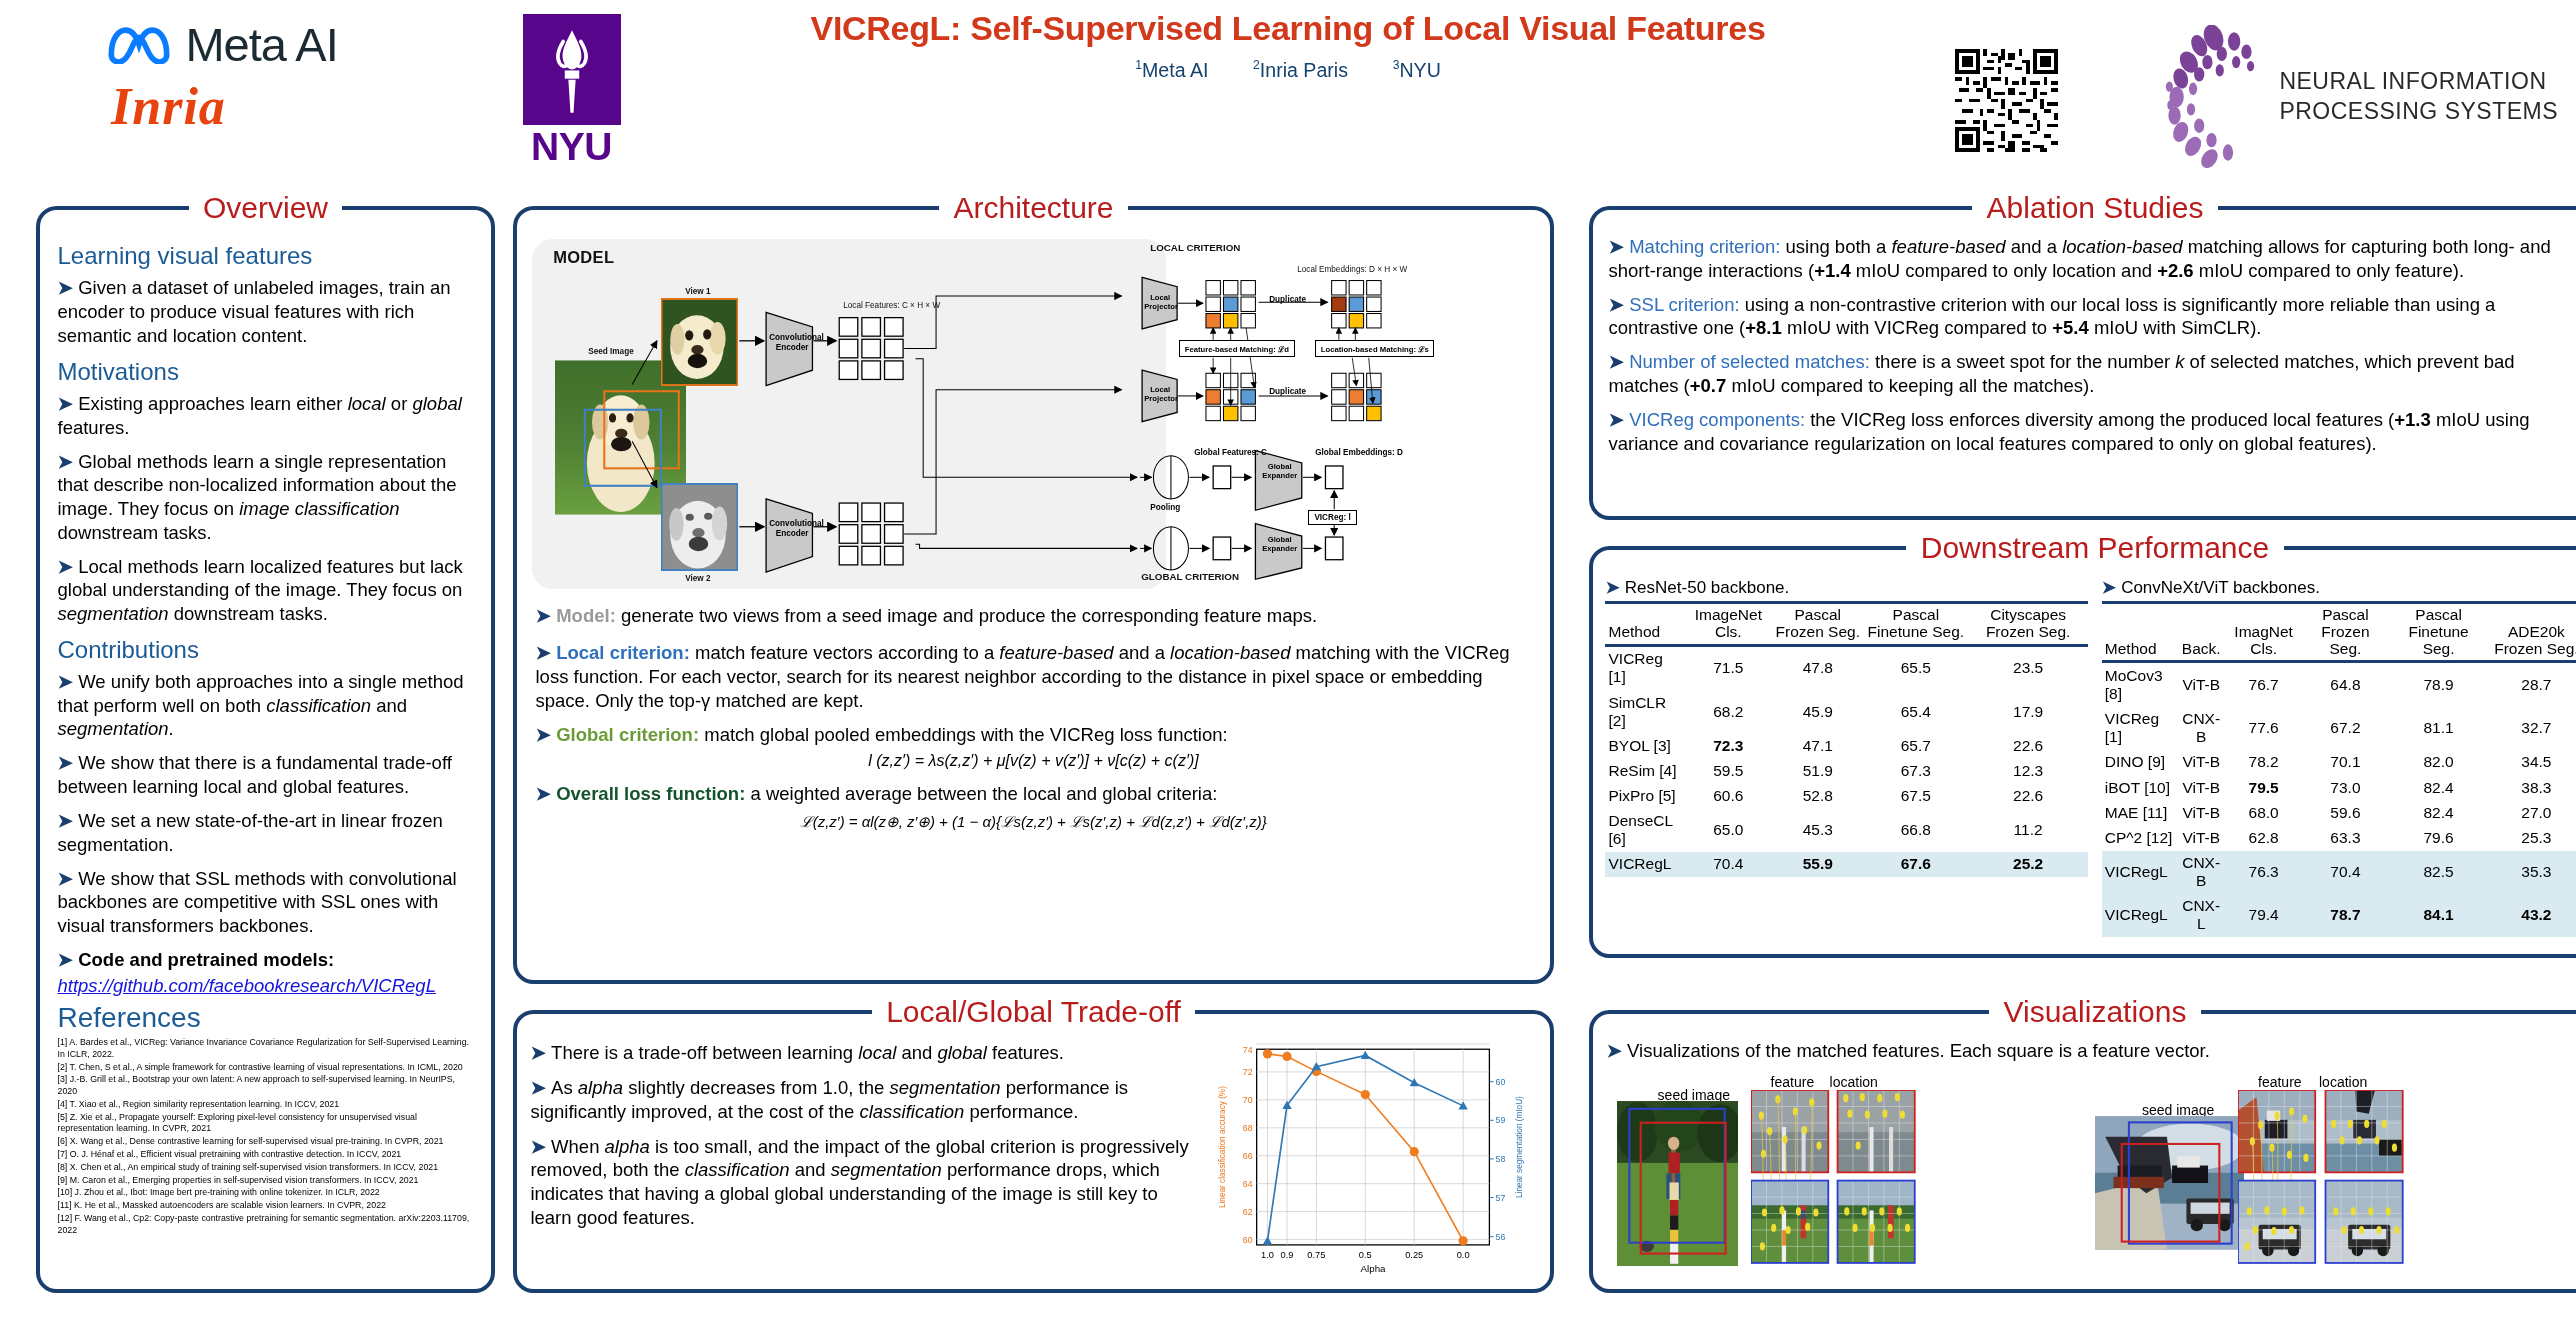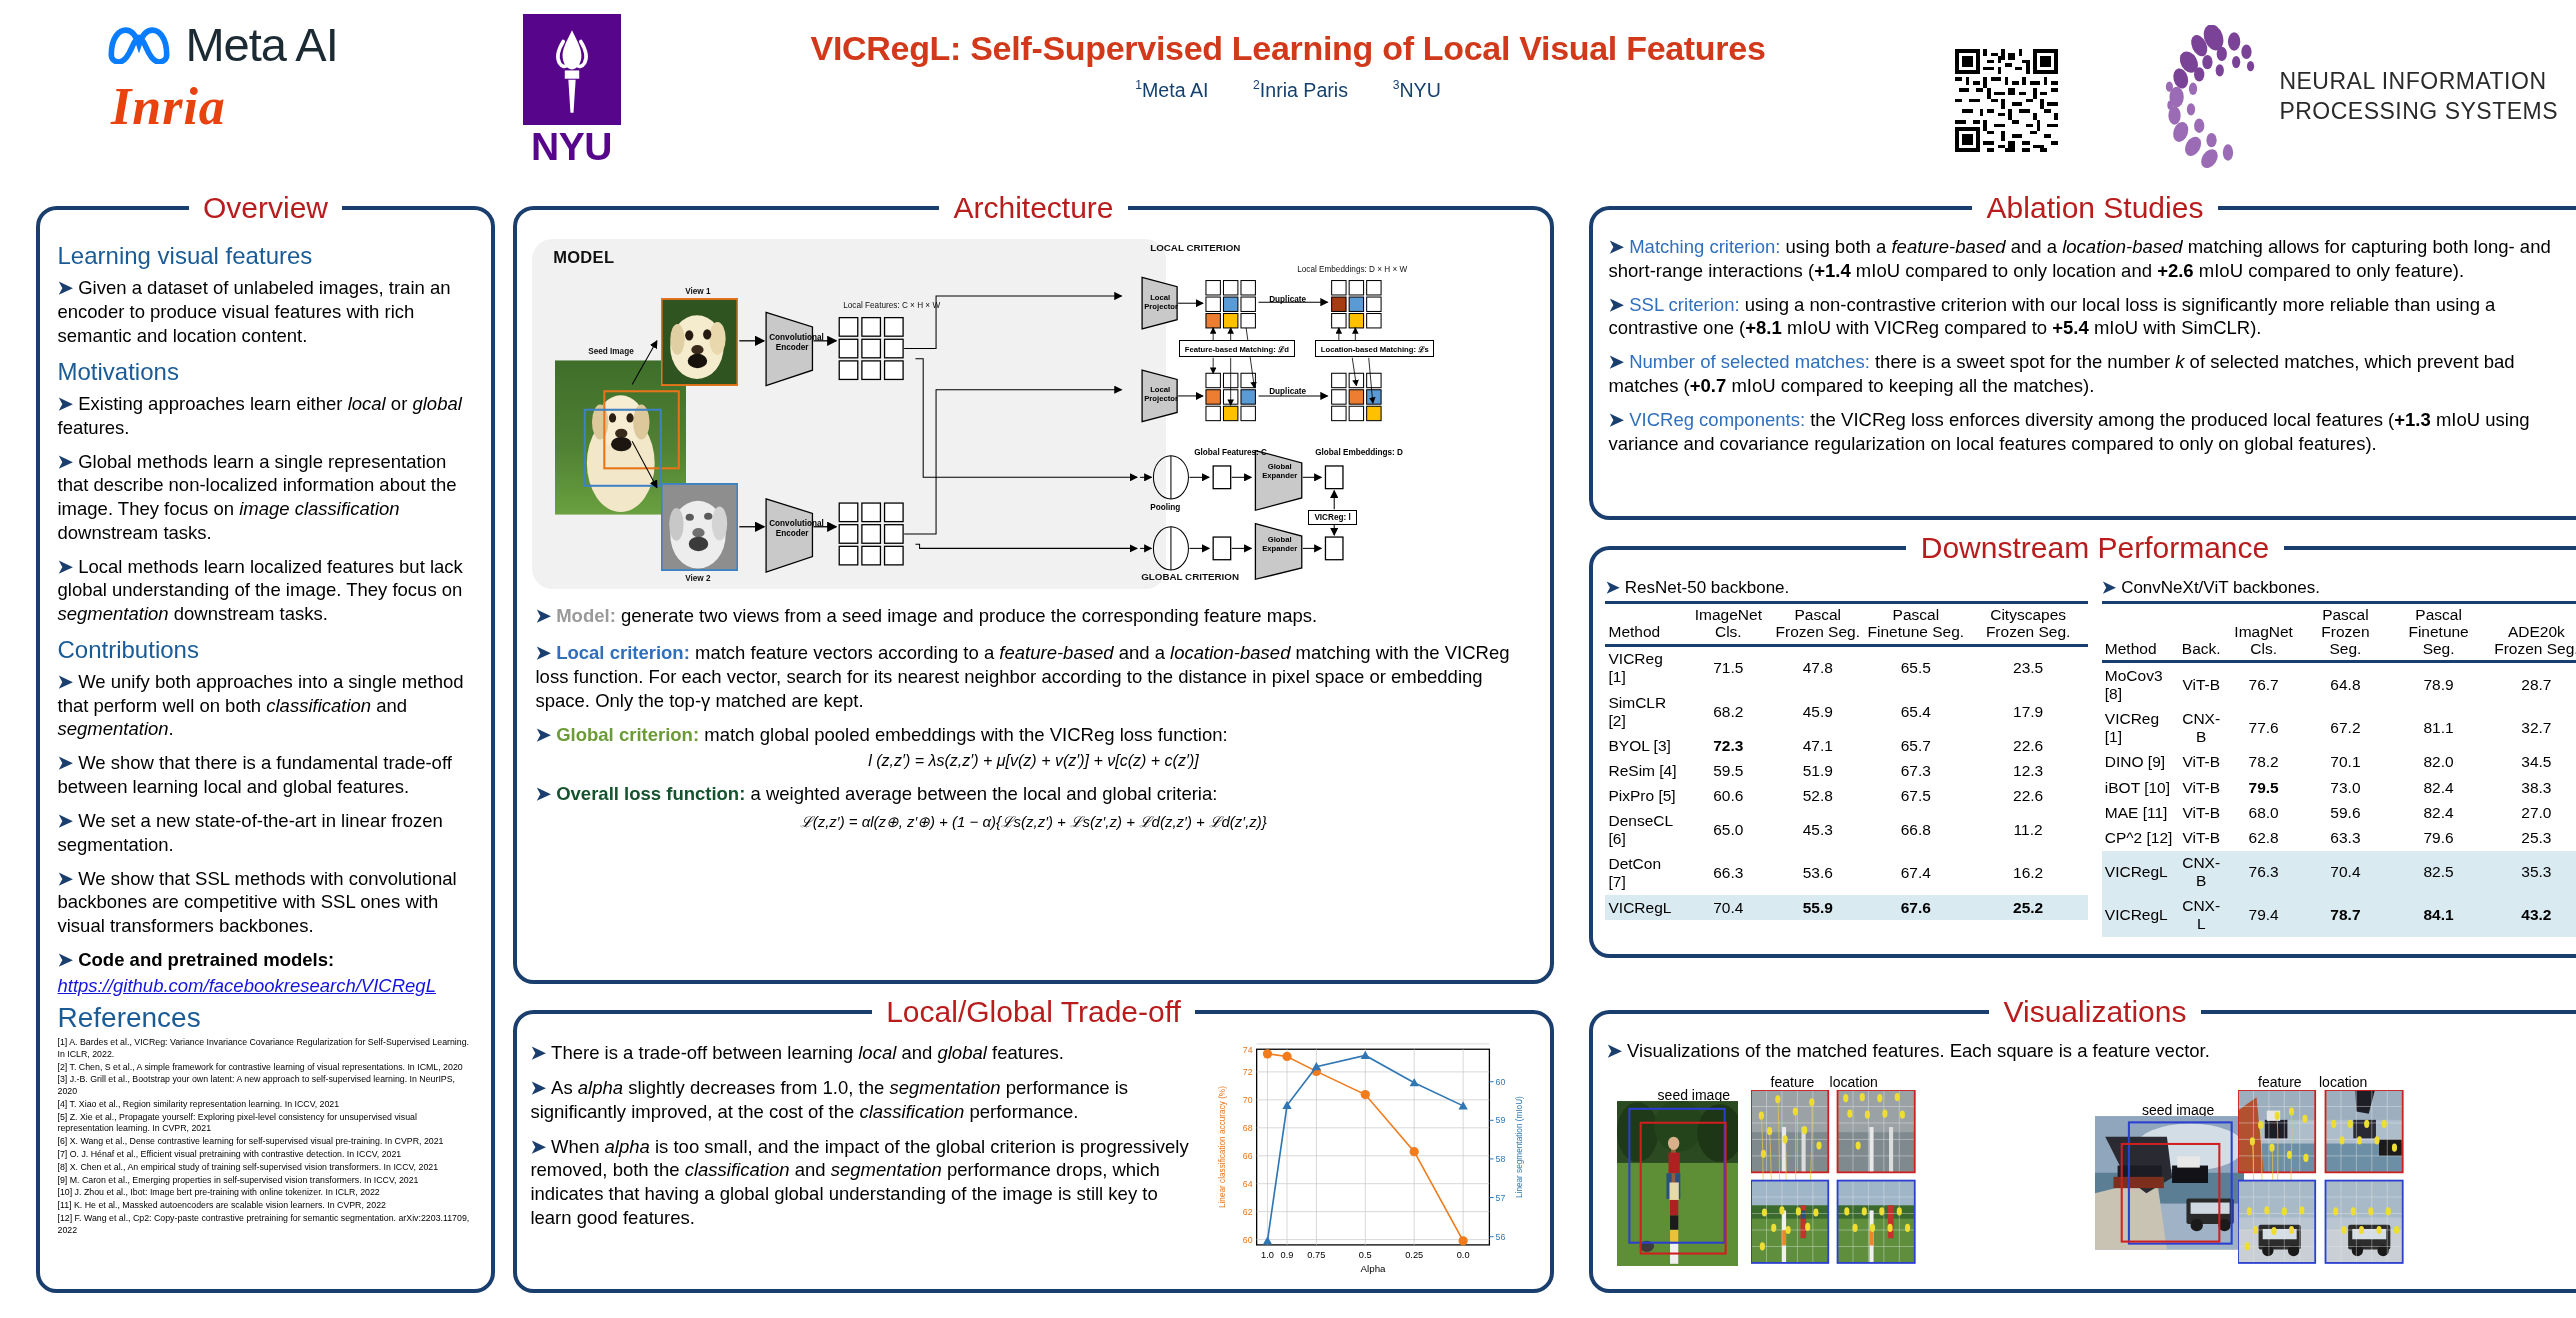--- a/index.html
+++ b/index.html
@@ -16,21 +16,21 @@
   .logo-meta { position:absolute; left:106px; top:15.5px; width:361px; height:57px; display:flex; align-items:center; gap:13.4px; }
   .meta-mark { width:66px; height:40px; flex:0 0 auto; }
   .meta-word { font-size:47px; font-weight:400; color:#1c2b33; letter-spacing:-1px; font-family:"Liberation Sans", sans-serif; line-height:1; }
   .logo-inria { position:absolute; left:111px; top:77px; width:330px; height:67px; }
   .inria-word { font-size:52px; color:#e8420f; font-style:italic; font-family:"Liberation Serif", serif; font-weight:700; letter-spacing:1px; transform: skewX(-6deg); }
   .logo-nyu { position:absolute; left:507px; top:14.4px; width:129px; height:155px; }
   .nyu-box { width:98px; height:111px; background:#57068c; margin:0 auto; position:relative; }
   .nyu-torch { position:absolute; left:50%; top:11.3px; transform:translateX(-50%); width:52px; height:93px; }
   .nyu-word { text-align:center; font-size:39px; font-weight:700; color:#57068c; letter-spacing:-0.5px; line-height:1; margin-top:2.1px; font-family:"Liberation Sans", sans-serif; }
 
-  .title-block { position:absolute; left:680px; top:30px; width:1216px; text-align:center; }
+  .title-block { position:absolute; left:680px; top:10px; width:1216px; text-align:center; }
   .poster-title { font-size:34px; font-weight:700; color:#d1391a; letter-spacing:-0.3px; line-height:1.1; }
   .authors { margin-top:19.6px; font-size:27px; color:#15416e; font-weight:400; }
   .affils { margin-top:11.3px; font-size:19.6px; color:#15416e; }
   .affils span { margin:0 19.6px; }
   sup { font-size:0.62em; vertical-align:super; }
 
   .qr { position:absolute; left:1955px; top:49px; width:103px; height:103px; }
   .neurips { position:absolute; left:2154px; top:19.6px; width:464px; height:155px; display:flex; align-items:center; gap:12.4px; }
   .neurips-swirl { width:113px; height:144px; flex:0 0 auto; }
   .neurips-text { font-size:23px; color:#2a2a2a; line-height:1.3; letter-spacing:0.5px; font-family:"Liberation Sans", sans-serif; }
@@ -718,27 +718,20 @@
               <td>67.5</td>
               <td>22.6</td>
             </tr>
             <tr>
               <td class="left">DenseCL [6]</td>
               <td>65.0</td>
               <td>45.3</td>
               <td>66.8</td>
               <td>11.2</td>
             </tr>
-            <tr>
-              <td class="left">DetCon [7]</td>
-              <td>66.3</td>
-              <td>53.6</td>
-              <td>67.4</td>
-              <td>16.2</td>
-            </tr>
             <tr class="hi">
               <td class="left">VICRegL</td>
               <td>70.4</td>
               <td class="b">55.9</td>
               <td class="b">67.6</td>
               <td class="b">25.2</td>
             </tr>
           </tbody>
         </table>
       </div>

